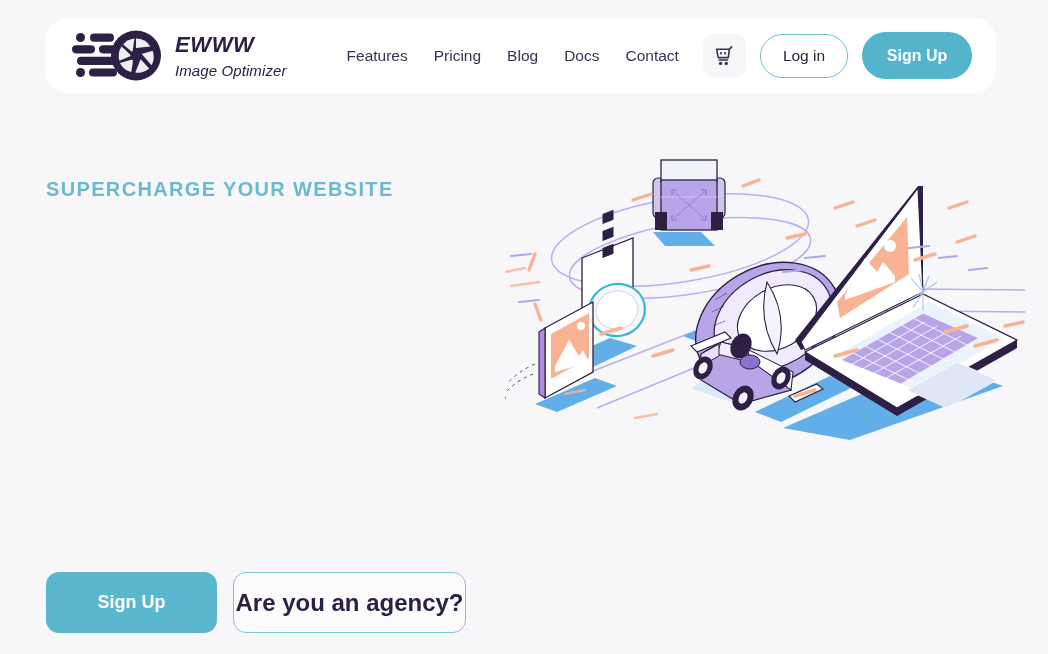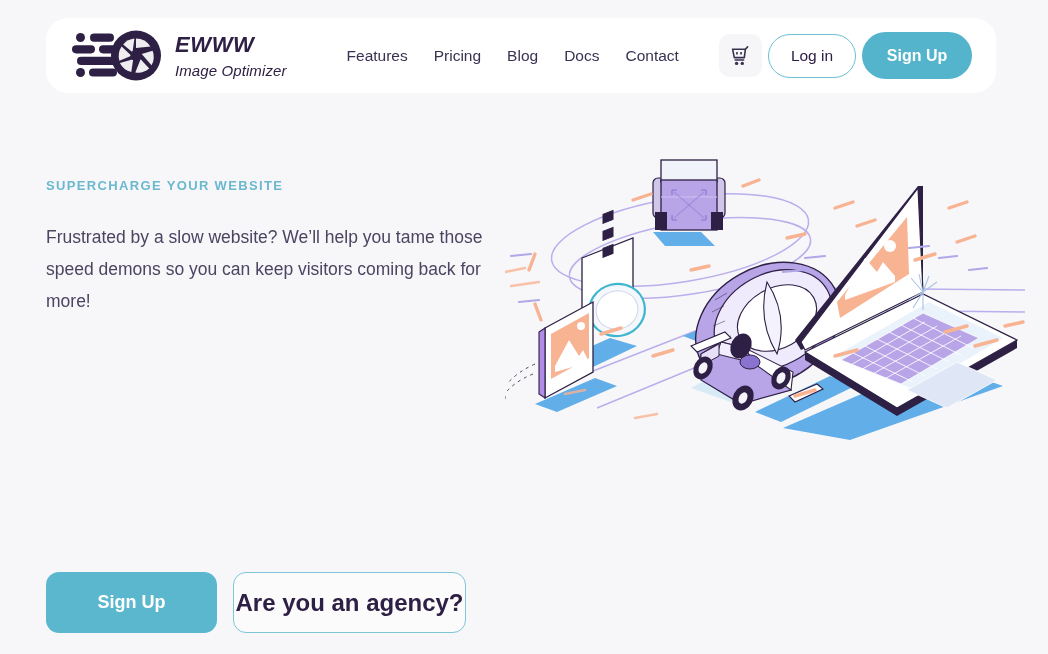--- a/index.html
+++ b/index.html
@@ -78,21 +78,21 @@
     color: #3a3152;
     text-decoration: none;
     white-space: nowrap;
   }
 
   .header-right {
     margin-left: auto;
     margin-right: 24px;
     display: flex;
     align-items: center;
-    gap: 6px;
+    gap: 14px;
   }
 
   .cart-button {
     width: 43px;
     height: 43px;
     border-radius: 11px;
     background: #f6f6f8;
     border: none;
     display: flex;
     align-items: center;
@@ -134,21 +134,21 @@
 
   
   .hero-copy {
     position: absolute;
     left: 46px;
     top: 178px;
     width: 500px;
   }
 
   .eyebrow {
-    font-size: 13px;
+    font-size: 20px;
     font-weight: bold;
     letter-spacing: 1.35px;
     color: #6bb8cf;
     text-transform: uppercase;
   }
 
   .headline {
     margin-top: 22px;
     font-size: 62px;
     font-weight: bold;
@@ -265,21 +265,20 @@
           </g>
         </svg>
       </button>
       <button class="btn btn-login">Log in</button>
       <button class="btn btn-signup-nav">Sign Up</button>
     </div>
   </div>
 
   <div class="hero-copy">
     <div class="eyebrow">SUPERCHARGE YOUR WEBSITE</div>
-    <p class="subcopy">Frustrated by a slow website? We’ll help you tame those speed demons so you can keep visitors coming back for more!</p>
   </div>
 
   <div class="cta-row">
     <button class="btn btn-signup-hero">Sign Up</button>
     <button class="btn btn-agency">Are you an agency?</button>
   </div>
 
   <div class="hero-art">
     <svg viewBox="0 0 520 290" width="520" height="290">
 

